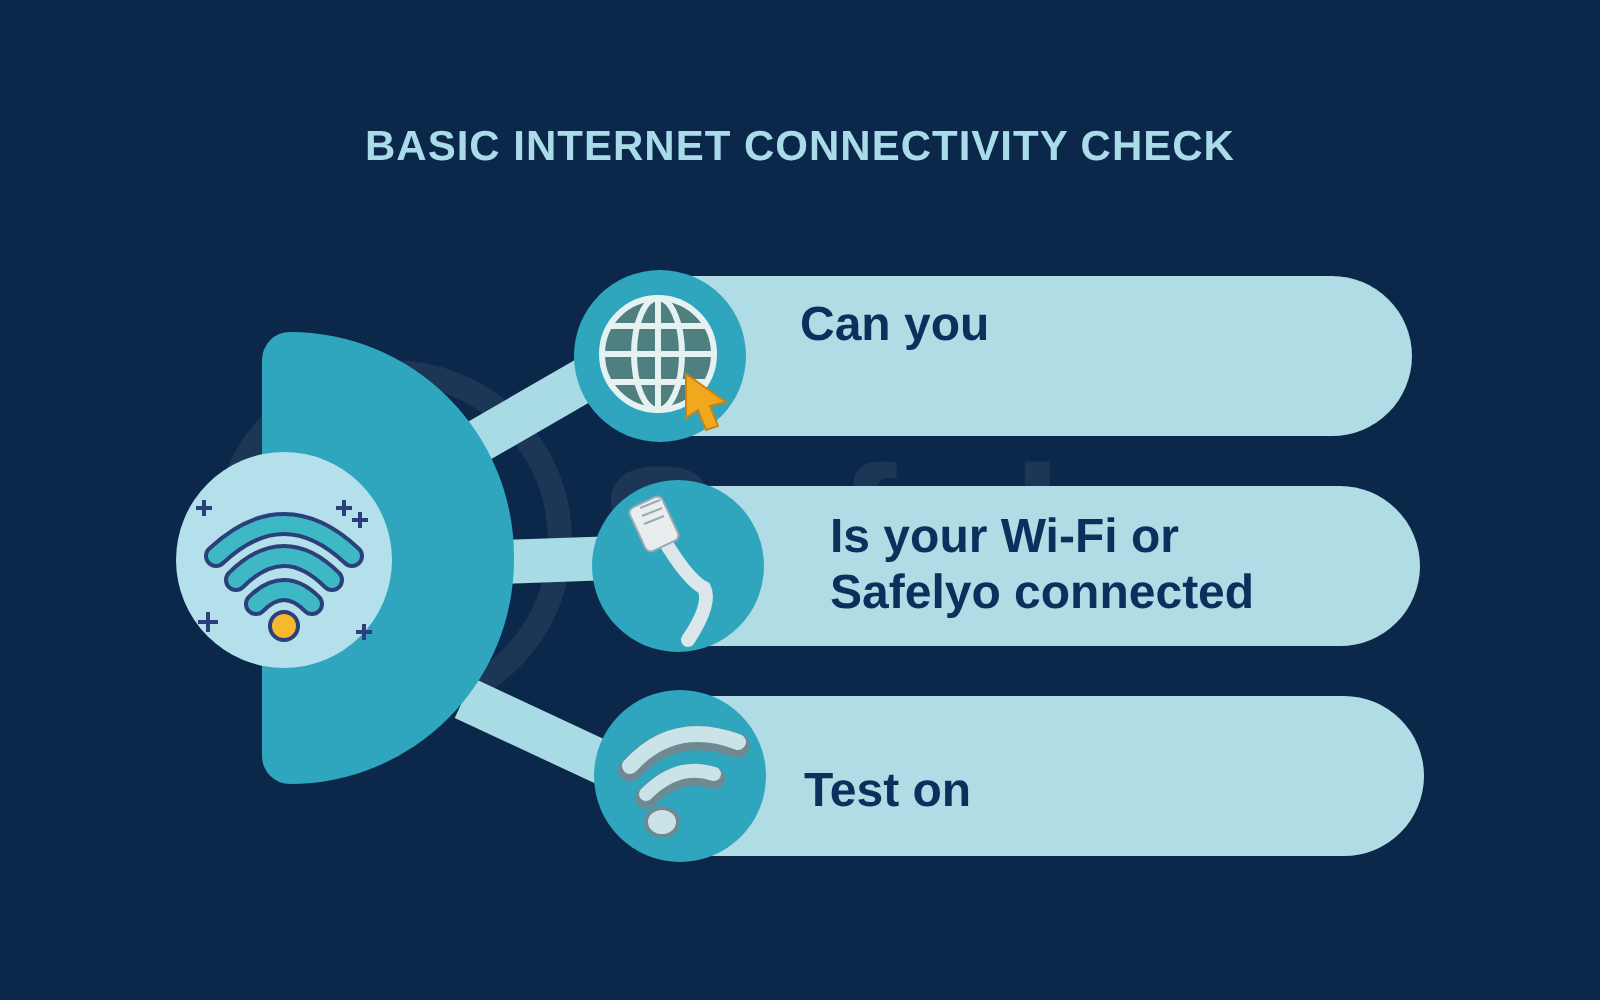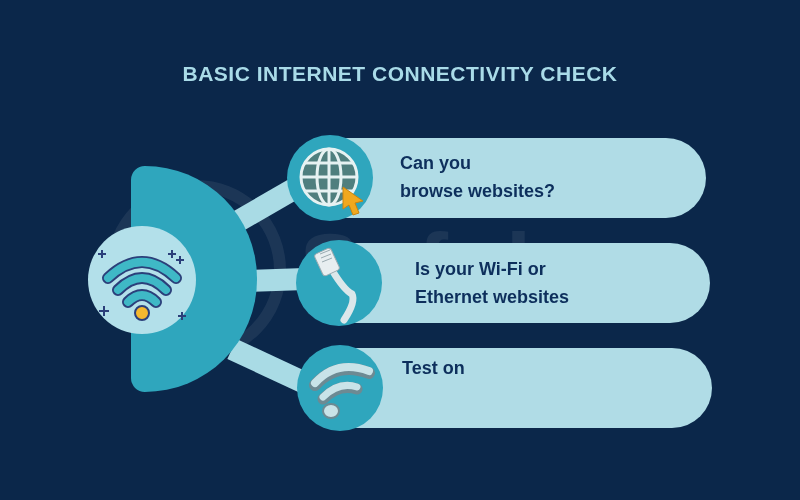--- a/index.html
+++ b/index.html
@@ -4,21 +4,21 @@
 <style>
   html, body { margin:0; padding:0; }
   body { width:800px; height:500px; background:#0b274a; overflow:hidden; position:relative; font-family:"Liberation Sans", sans-serif; }
   .title { position:absolute; top:62px; left:0; width:800px; text-align:center; color:#a9dbe8; font-weight:bold; font-size:21px; letter-spacing:0.5px; }
   .watermark { position:absolute; left:106px; top:180px; width:180px; height:180px; border-radius:50%; border:12px solid rgba(255,255,255,0.07); box-sizing:border-box; }
   .watermark-text { position:absolute; left:300px; top:215px; font-size:90px; color:rgba(255,255,255,0.07); font-weight:bold; letter-spacing:4px; }
   .hub { position:absolute; left:131px; top:166px; width:126px; height:226px; background:#2fa6bd; border-radius:14px 113px 113px 14px / 14px 113px 113px 14px; }
   .connector { position:absolute; height:22px; background:#a9dbe5; transform-origin:left center; }
   .wifi-badge { position:absolute; left:88px; top:226px; width:108px; height:108px; border-radius:50%; background:#b3e0ea; }
   .card { position:absolute; height:80px; background:#b0dce6; border-radius:0 40px 40px 0; }
-  .card-text { position:absolute; color:#0d2f5c; font-weight:bold; font-size:18px; line-height:28px; }
+  .card-text { position:absolute; color:#0d2f5c; font-weight:bold; font-size:24px; line-height:28px; }
   .icon-circle { position:absolute; width:86px; height:86px; border-radius:50%; background:#2fa6bd; }
 </style>
 </head>
 <body>
 
 <div class="title">BASIC INTERNET CONNECTIVITY CHECK</div>
 
 <div class="watermark"></div>
 <div class="watermark-text">Safelyo</div>
 
@@ -53,43 +53,42 @@
 <div class="icon-circle" style="left:287px;top:135px;">
   <svg width="86" height="86" viewBox="0 0 86 86">
     <circle cx="42" cy="42" r="28" fill="#4f7f7e" stroke="#e6f2f2" stroke-width="3"></circle>
     <ellipse cx="42" cy="42" rx="12" ry="28" fill="none" stroke="#e6f2f2" stroke-width="3"></ellipse>
     <path d="M14 42h56M18 28h48M18 56h48M42 14v56" stroke="#e6f2f2" stroke-width="3"></path>
     <path d="M56 52 L76 66 L68 68 L72 78 L66 80 L62 70 L56 74 Z" fill="#f0a81f" stroke="#c98410" stroke-width="1"></path>
   </svg>
 </div>
 <div class="card-text" style="left:400px;top:149px;">
   <div>Can you</div>
-  <div>browse websites?</div>
 </div>
 
 <div class="card" style="left:340px;top:243px;width:370px;"></div>
 <div class="icon-circle" style="left:296px;top:240px;">
   <svg width="86" height="86" viewBox="0 0 86 86">
     <path d="M36 30 Q48 50 56 54 Q60 62 48 80" fill="none" stroke="#dbe7ea" stroke-width="7" stroke-linecap="round"></path>
     <rect x="22" y="10" width="18" height="24" rx="3" fill="#e8eef0" stroke="#9aaab0" stroke-width="1" transform="rotate(-25 31 22)"></rect>
     <path d="M24 14l10 -4M25 18l10 -4M26 22l10 -4" stroke="#9aaab0" stroke-width="1"></path>
   </svg>
 </div>
 <div class="card-text" style="left:401px;top:255px;margin-left:14px;">
   <div>Is your Wi-Fi or</div>
-  <div>Ethernet websites</div>
+  <div>Safelyo connected</div>
 </div>
 
 <div class="card" style="left:340px;top:348px;width:372px;"></div>
 <div class="icon-circle" style="left:297px;top:345px;">
   <svg width="86" height="86" viewBox="0 0 86 86">
     <g fill="none" stroke-linecap="round">
       <path d="M18 40 Q40 16 72 28" stroke="#6d8a93" stroke-width="12"></path>
       <path d="M18 38 Q40 14 72 26" stroke="#c9e3e8" stroke-width="8"></path>
       <path d="M26 54 Q42 38 60 44" stroke="#6d8a93" stroke-width="11"></path>
       <path d="M26 52 Q42 36 60 42" stroke="#c9e3e8" stroke-width="7"></path>
     </g>
     <ellipse cx="34" cy="66" rx="8" ry="7" fill="#c9e3e8" stroke="#6d8a93" stroke-width="2"></ellipse>
   </svg>
 </div>
-<div class="card-text" style="left:402px;top:354px;">
+<div class="card-text" style="left:402px;top:382px;">
   <div>Test on</div>
 </div>
 
 </body></html>

